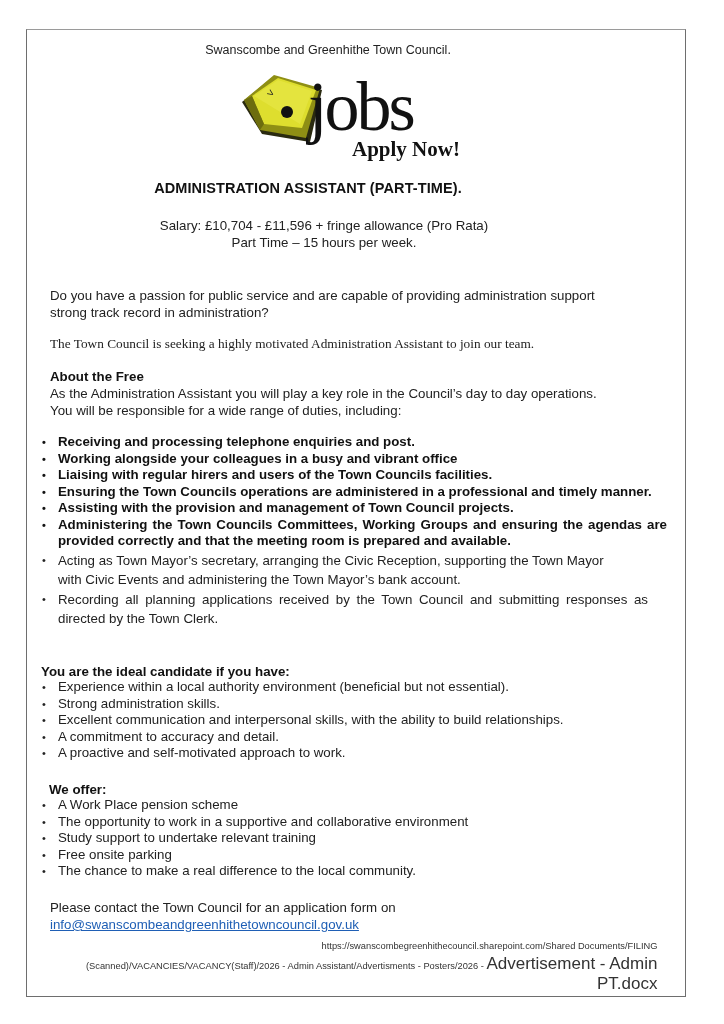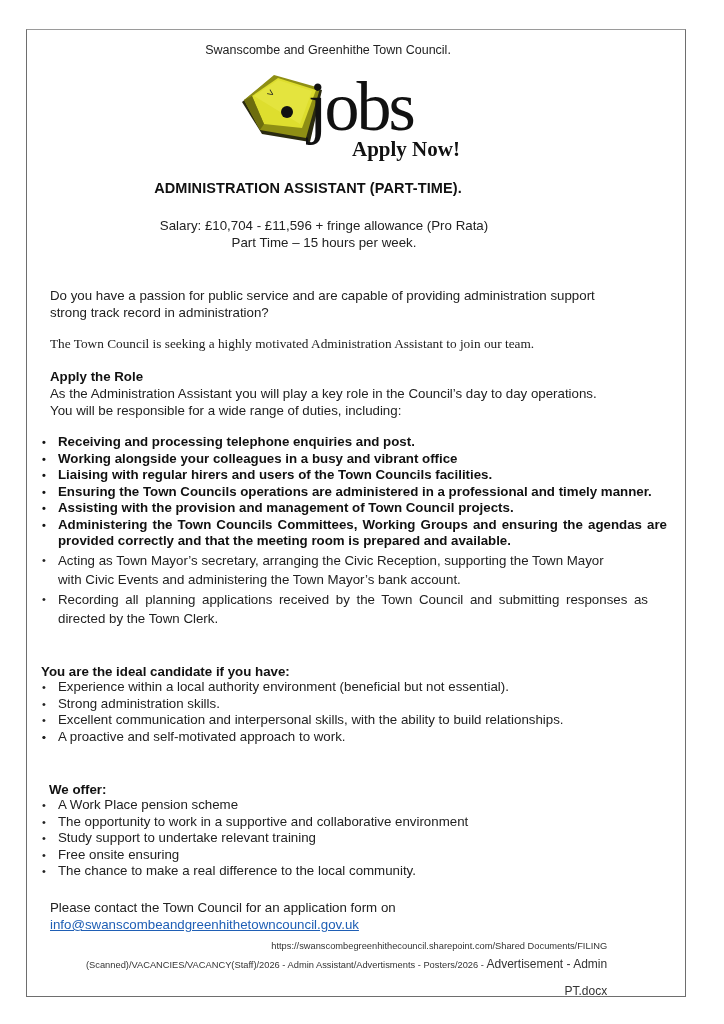--- a/index.html
+++ b/index.html
@@ -17,21 +17,21 @@
   ul.blist { position: absolute; margin: 0; padding: 0; list-style: none; font-size: 13.3px; color: #222; }
   ul.blist li { position: relative; padding-left: 16px; line-height: 16.5px; }
   ul.blist li .dot { position: absolute; left: 0; top: 0; font-size: 11px; }
   ul.duties { left: 42px; top: 434px; width: 625px; }
   ul.duties li.b { font-weight: bold; color: #111; text-align: justify; text-align-last: left; }
   ul.duties li.n { line-height: 19px; margin-top: 1px; }
   ul.ideal { left: 42px; top: 679px; width: 600px; }
   ul.offer { left: 42px; top: 797px; width: 600px; }
   .link { color: #1f5fb5; text-decoration: underline; }
   .foot { left: 86px; font-size: 9.3px; color: #333; line-height: 18px; }
-  .foot .big { font-size: 12px; margin-top: 8px; }
+  .foot .big { font-size: 17px; }
 </style>
 </head>
 <body>
 
 <div class="frame"></div>
 
 <div class="abs council">Swanscombe and Greenhithe Town Council.</div>
 
 <div class="logo">
   <svg width="250" height="95" viewBox="0 0 250 95">
@@ -60,51 +60,51 @@
 </div>
 
 <div class="abs para" style="top:287px;">
   <div>Do you have a passion for public service and are capable of providing administration support</div>
   <div>strong track record in administration?</div>
 </div>
 
 <div class="abs para" style="top:335px;font-family:Liberation Serif, serif;">The Town Council is seeking a highly motivated Administration Assistant to join our team.</div>
 
 <div class="abs para" style="top:368px;">
-  <div class="heading">Apply the Role</div>
+  <div class="heading">About the Free</div>
   <div>As the Administration Assistant you will play a key role in the Council’s day to day operations.</div>
   <div>You will be responsible for a wide range of duties, including:</div>
 </div>
 
 <ul class="blist duties">
   <li class="b"><span class="dot">•</span><span>Receiving and processing telephone enquiries and post.</span></li>
   <li class="b"><span class="dot">•</span><span>Working alongside your colleagues in a busy and vibrant office</span></li>
   <li class="b"><span class="dot">•</span><span>Liaising with regular hirers and users of the Town Councils facilities.</span></li>
   <li class="b"><span class="dot">•</span><span>Ensuring the Town Councils operations are administered in a professional and timely manner.</span></li>
   <li class="b"><span class="dot">•</span><span>Assisting with the provision and management of Town Council projects.</span></li>
   <li class="b"><span class="dot">•</span><span>Administering the Town Councils Committees, Working Groups and ensuring the agendas are provided correctly and that the meeting room is prepared and available.</span></li>
   <li class="n" style="width:565px;"><span class="dot">•</span><span>Acting as Town Mayor’s secretary, arranging the Civic Reception, supporting the Town Mayor with Civic Events and administering the Town Mayor’s bank account.</span></li>
   <li class="n" style="width:590px; text-align:justify;"><span class="dot">•</span><span>Recording all planning applications received by the Town Council and submitting responses as directed by the Town Clerk.</span></li>
 </ul>
 
 <div class="abs para heading" style="left:41px; top:663px;">You are the ideal candidate if you have:</div>
 <ul class="blist ideal">
   <li><span class="dot">•</span><span>Experience within a local authority environment (beneficial but not essential).</span></li>
   <li><span class="dot">•</span><span>Strong administration skills.</span></li>
   <li><span class="dot">•</span><span>Excellent communication and interpersonal skills, with the ability to build relationships.</span></li>
-  <li><span class="dot">•</span></li>
+  <li><span class="dot">•</span><span>A commitment to accuracy and detail.</span></li>
   <li><span class="dot">•</span><span>A proactive and self-motivated approach to work.</span></li>
 </ul>
 
 <div class="abs para heading" style="left:49px; top:781px;">We offer:</div>
 <ul class="blist offer">
   <li><span class="dot">•</span><span>A Work Place pension scheme</span></li>
   <li><span class="dot">•</span><span>The opportunity to work in a supportive and collaborative environment</span></li>
   <li><span class="dot">•</span><span>Study support to undertake relevant training</span></li>
-  <li><span class="dot">•</span><span>Free onsite ensuring</span></li>
+  <li><span class="dot">•</span><span>Free onsite parking</span></li>
   <li><span class="dot">•</span><span>The chance to make a real difference to the local community.</span></li>
 </ul>
 
 <div class="abs para" style="top:899px;">
   <div>Please contact the Town Council for an application form on</div>
   <a class="link" href="mailto:info@swanscombeandgreenhithetowncouncil.gov.uk">info@swanscombeandgreenhithetowncouncil.gov.uk</a>
 </div>
 
 <div class="abs foot" style="top:937px;text-align:right;">
   <div>https://swanscombegreenhithecouncil.sharepoint.com/Shared Documents/FILING</div>

